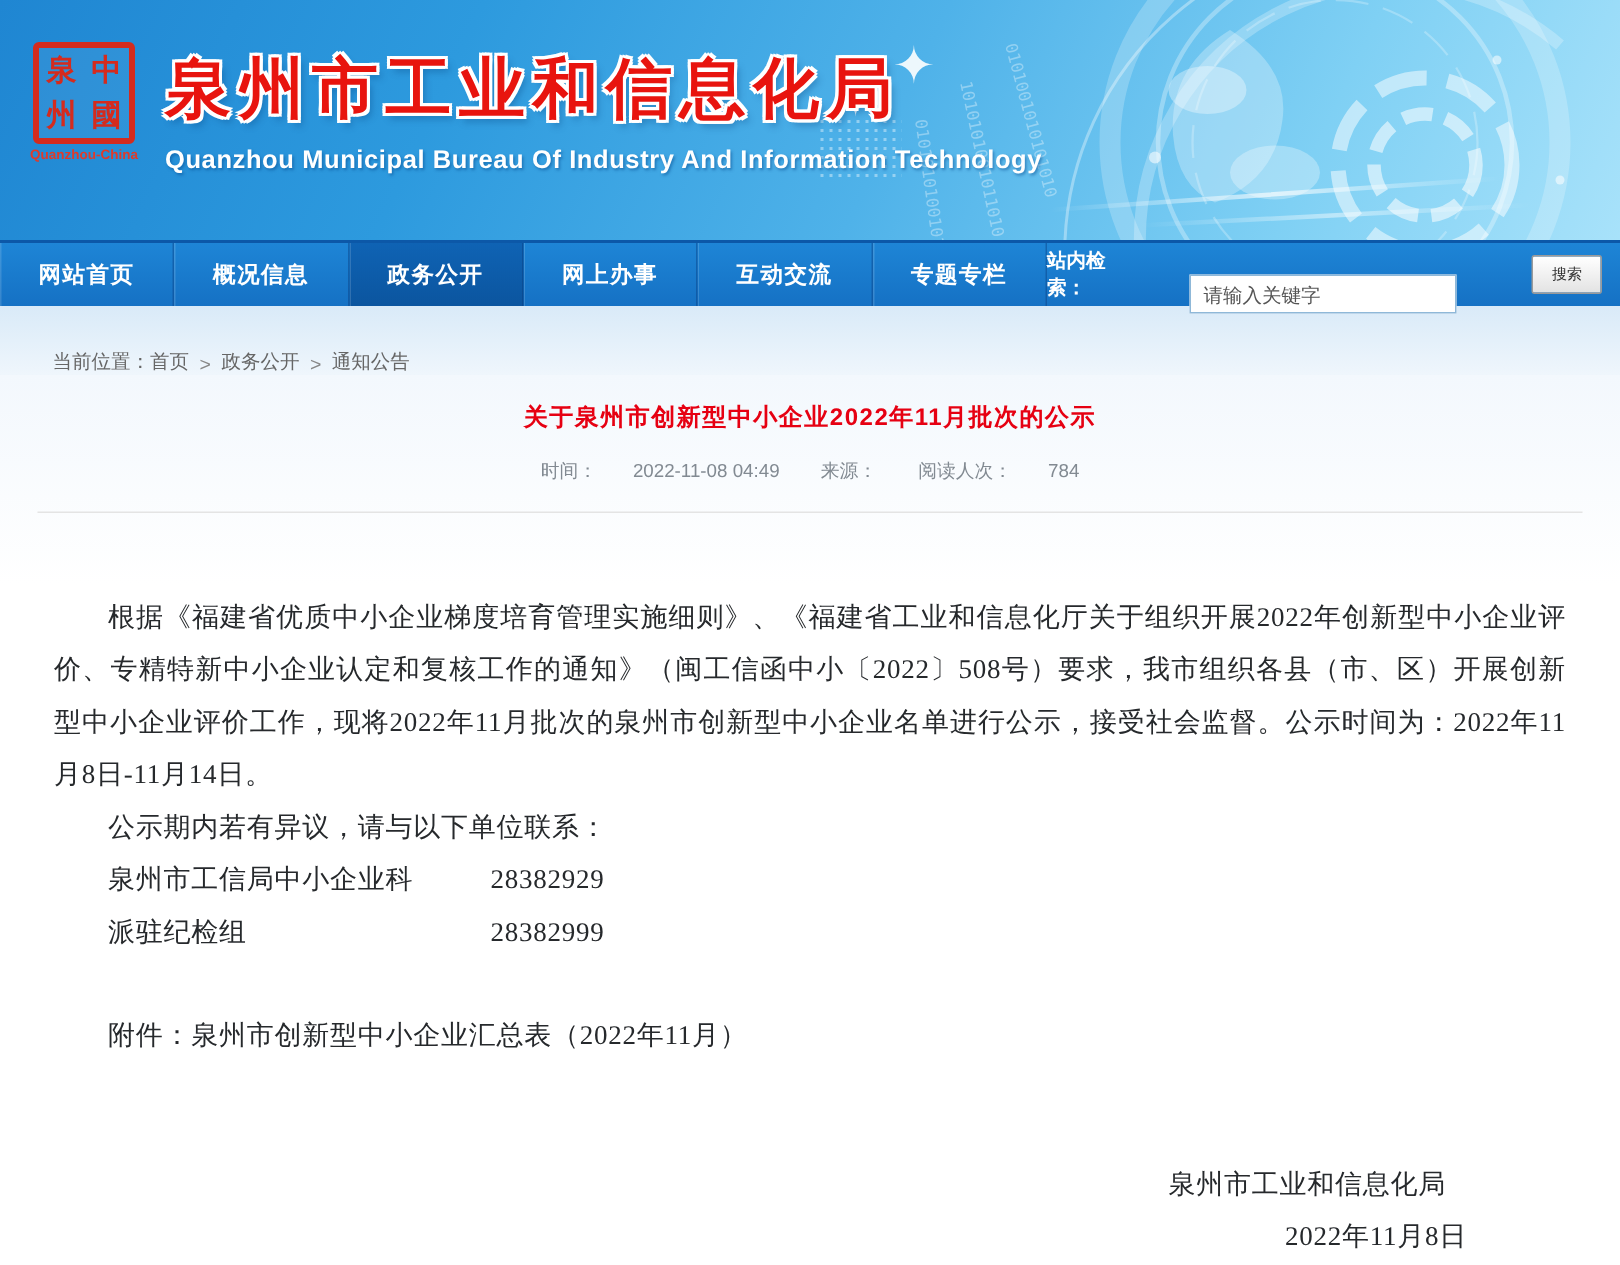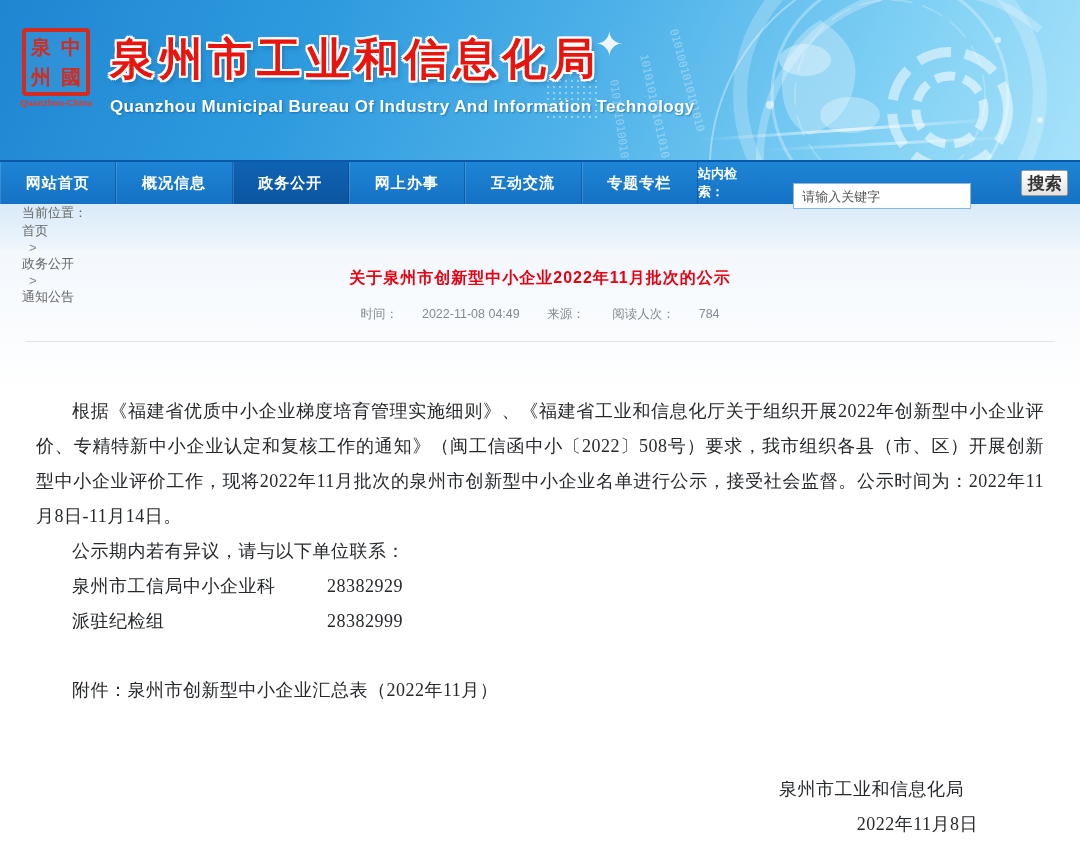--- a/index.html
+++ b/index.html
@@ -60,28 +60,28 @@
   }
   .nav-item.active { background:linear-gradient(#0f63b4,#0b559f); }
   .nav-search { flex:1; display:flex; align-items:center; justify-content:flex-end; padding-right:12px;gap:42px; }
   .nav-search-label { color:#ffffff; font-size:13px; font-weight:bold; margin-right:8px; }
   .nav-search-input {
     width:178px; height:26px; border:1px solid #8fb8d8; background:#ffffff;
     font-size:13px; padding:0 8px; color:#333; outline:none;margin-top:26px;
   }
   .nav-search-input::placeholder { color:#555; }
   .nav-search-btn {
-    margin-left:8px; width:66px; height:26px; font-size:17px; color:#333;
-    background:linear-gradient(#ffffff,#e3e3e3); border:1px solid #9a9a9a; border-radius:2px; cursor:pointer;font-weight:bold;
+    margin-left:8px; width:66px; height:26px; font-size:10px; color:#333;
+    background:linear-gradient(#ffffff,#e3e3e3); border:1px solid #9a9a9a; border-radius:2px; cursor:pointer;
   }
 
   
   .breadcrumb {
-    height:46px; display:flex; align-items:flex-start; padding-left:22px;
-    background:linear-gradient(#d9eaf8,#eff6fc); font-size:13px; color:#666;flex-direction:column;
+    height:46px; display:flex; align-items:flex-end; padding-left:35px;
+    background:linear-gradient(#d9eaf8,#eff6fc); font-size:13px; color:#666;
   }
   .breadcrumb a { color:#666; text-decoration:none; cursor:pointer; }
   .crumb-sep { margin:0 7px; color:#888; }
 
   
   .article { background:linear-gradient(#f3f8fd,#ffffff 140px); min-height:597px; }
   .article-title {
     padding-top:18px; text-align:center; color:#e60012; font-size:16px; font-weight:bold; letter-spacing:1px;
   }
   .article-meta { margin-top:17px; text-align:center; font-size:12.5px; color:#828a92; }

